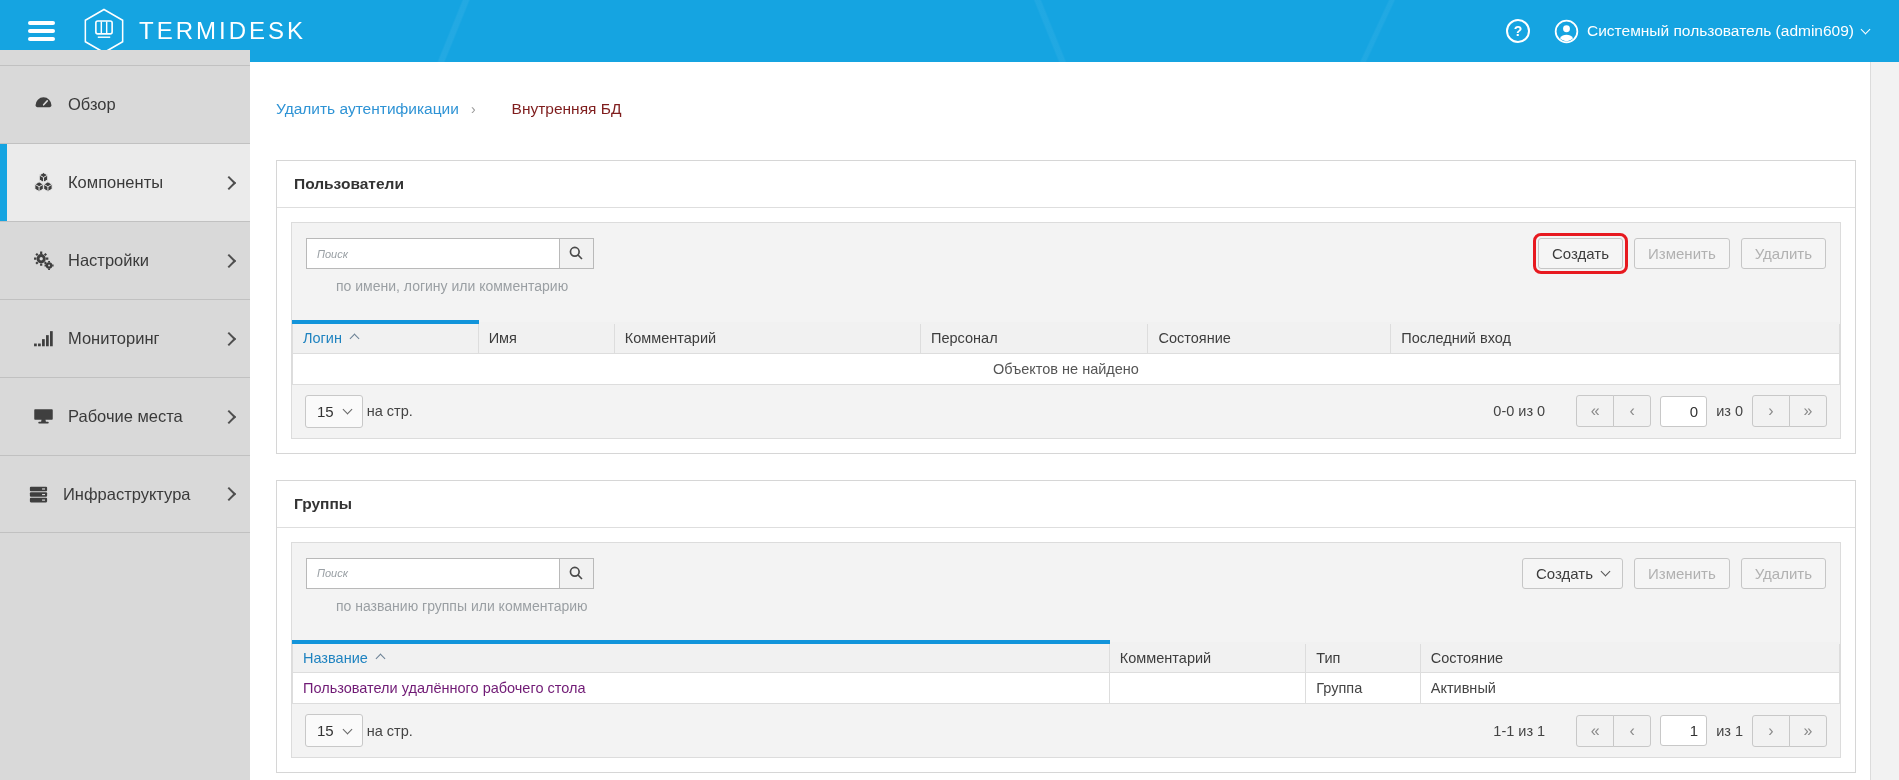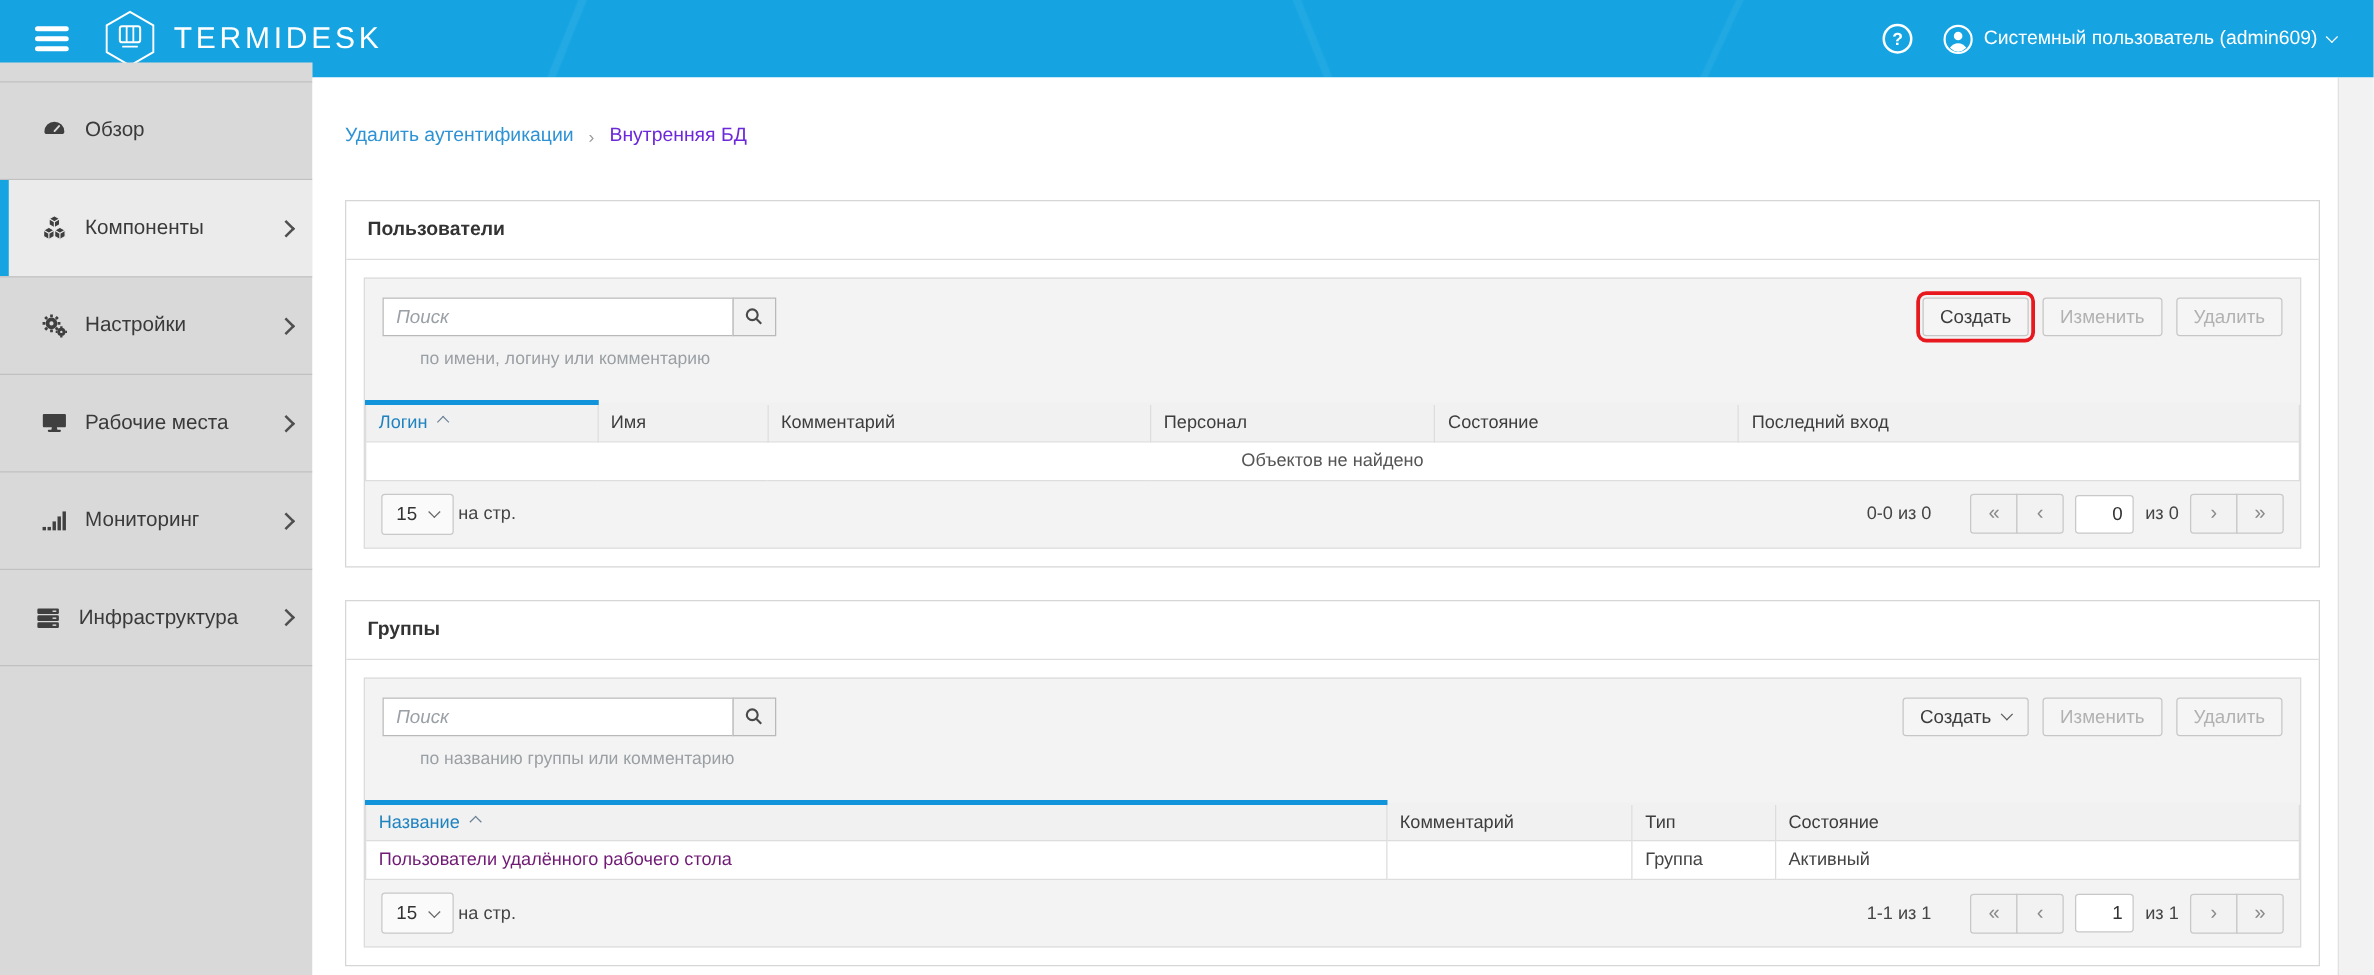--- a/index.html
+++ b/index.html
@@ -39,30 +39,30 @@
   .side-item.active { background:#ebebeb; box-shadow:inset 7px 0 0 #15a4e1; }
 
   
   .content { position:absolute; top:62px; left:250px; right:29px; bottom:0; background:#fff;
     padding:38px 14px 0 26px; overflow:hidden; }
   .scroll-strip { position:absolute; top:62px; right:0; bottom:0; width:29px; background:#f2f2f2; border-left:1px solid #dcdcdc; }
 
   .breadcrumb { font-size:15.5px; margin-bottom:42px; display:flex; align-items:center; }
   .breadcrumb a { color:#2e93d5; text-decoration:none; cursor:pointer; }
   .crumb-sep { color:#9a9a9a; margin:0 12px; font-size:14px; }
-  .crumb-cur { color:#6d28d9; }
+  .crumb-cur { color:#7f1d1d;margin-left:24px; }
 
   .panel { border:1px solid #d6d6d6; background:#fff; margin-bottom:26px; }
   .panel-title { font-size:15.5px; font-weight:bold; color:#333; padding:14px 17px; border-bottom:1px solid #dedede; }
   .panel-body { padding:14px; }
   .card { border:1px solid #dcdcdc; background:#f3f3f3; }
   .card-top { display:flex; justify-content:space-between; align-items:flex-start; padding:15px 14px 26px 14px; }
 
   .search-combo { display:flex; }
-  .search-input { width:281px; height:31px; border:1px solid #b9b9b9; padding:0 10px; font-size:15px;
+  .search-input { width:254px; height:31px; border:1px solid #b9b9b9; padding:0 10px; font-size:11px;
     font-family:inherit; color:#333; background:#fff; outline:none; }
   .search-input::placeholder { font-style:italic; color:#9aa0a5; }
   .search-btn { width:35px; height:31px; margin-left:-1px; border:1px solid #b9b9b9; background:#f1f1f1;
     display:flex; align-items:center; justify-content:center; cursor:pointer; }
   .search-hint { margin:9px 0 0 30px; color:#9a9fa3; font-size:14px; }
 
   .btn-row { display:flex; gap:11px; align-items:center; }
   .btn { height:31px; padding:0 13px; font-size:15px; font-family:inherit; color:#3d3d3d; background:#f5f5f5;
     border:1px solid #c6c6c6; border-radius:3px; cursor:pointer; display:flex; align-items:center; gap:9px; }
   .btn.disabled { color:#b1b1b1; cursor:default; }
@@ -162,36 +162,36 @@
         <path stroke-width="2.1" d="M7.8 3.7V1.5 M7.8 12.9v2.2 M3.2 8.3H1 M12.4 8.3h2.2 M4.5 5 3 3.5 M11.1 5l1.5-1.5 M4.5 11.6 3 13.1 M11.1 11.6l1.5 1.5"></path>
         <circle cx="15.3" cy="14.8" r="2" stroke-width="2.2"></circle>
         <path stroke-width="1.8" d="M15.3 11.9v-1.4 M15.3 17.7v1.4 M12.4 14.8H11 M18.2 14.8h1.4"></path>
       </g>
     </svg>
     <span class="lbl">Настройки</span>
     <span class="chev right"></span>
   </div>
 
   <div class="side-item">
-    <svg class="icn" viewBox="0 0 20 20">
-      <path fill="currentColor" d="M2.2 3h15.6c.6 0 1 .4 1 1v8.2c0 .6-.4 1-1 1h-5.9l.4 1.9h1.9c.5 0 .8.4.8.8 0 .5-.3.8-.8.8H5.8c-.5 0-.8-.3-.8-.8 0-.4.3-.8.8-.8h1.9l.4-1.9H2.2c-.6 0-1-.4-1-1V4c0-.6.4-1 1-1z"></path>
-    </svg>
-    <span class="lbl">Рабочие места</span>
-    <span class="chev right"></span>
-  </div>
-
-  <div class="side-item">
     <svg class="icn" viewBox="0 0 20 20" fill="currentColor">
       <rect x="1" y="14.8" width="2.6" height="2.6"></rect>
       <rect x="4.8" y="14.8" width="2.6" height="2.6"></rect>
       <rect x="8.6" y="10.6" width="2.6" height="6.8"></rect>
       <rect x="12.4" y="6.8" width="2.6" height="10.6"></rect>
       <rect x="16.2" y="3" width="2.6" height="14.4"></rect>
     </svg>
     <span class="lbl">Мониторинг</span>
+    <span class="chev right"></span>
+  </div>
+
+  <div class="side-item">
+    <svg class="icn" viewBox="0 0 20 20">
+      <path fill="currentColor" d="M2.2 3h15.6c.6 0 1 .4 1 1v8.2c0 .6-.4 1-1 1h-5.9l.4 1.9h1.9c.5 0 .8.4.8.8 0 .5-.3.8-.8.8H5.8c-.5 0-.8-.3-.8-.8 0-.4.3-.8.8-.8h1.9l.4-1.9H2.2c-.6 0-1-.4-1-1V4c0-.6.4-1 1-1z"></path>
+    </svg>
+    <span class="lbl">Рабочие места</span>
     <span class="chev right"></span>
   </div>
 
   <div class="side-item">
     <svg class="icn" viewBox="0 0 20 20">
       <g fill="currentColor">
         <rect x="1.8" y="2.6" width="16.4" height="4.3" rx="1"></rect>
         <rect x="1.8" y="7.9" width="16.4" height="4.3" rx="1"></rect>
         <rect x="1.8" y="13.2" width="16.4" height="4.3" rx="1"></rect>
       </g>

